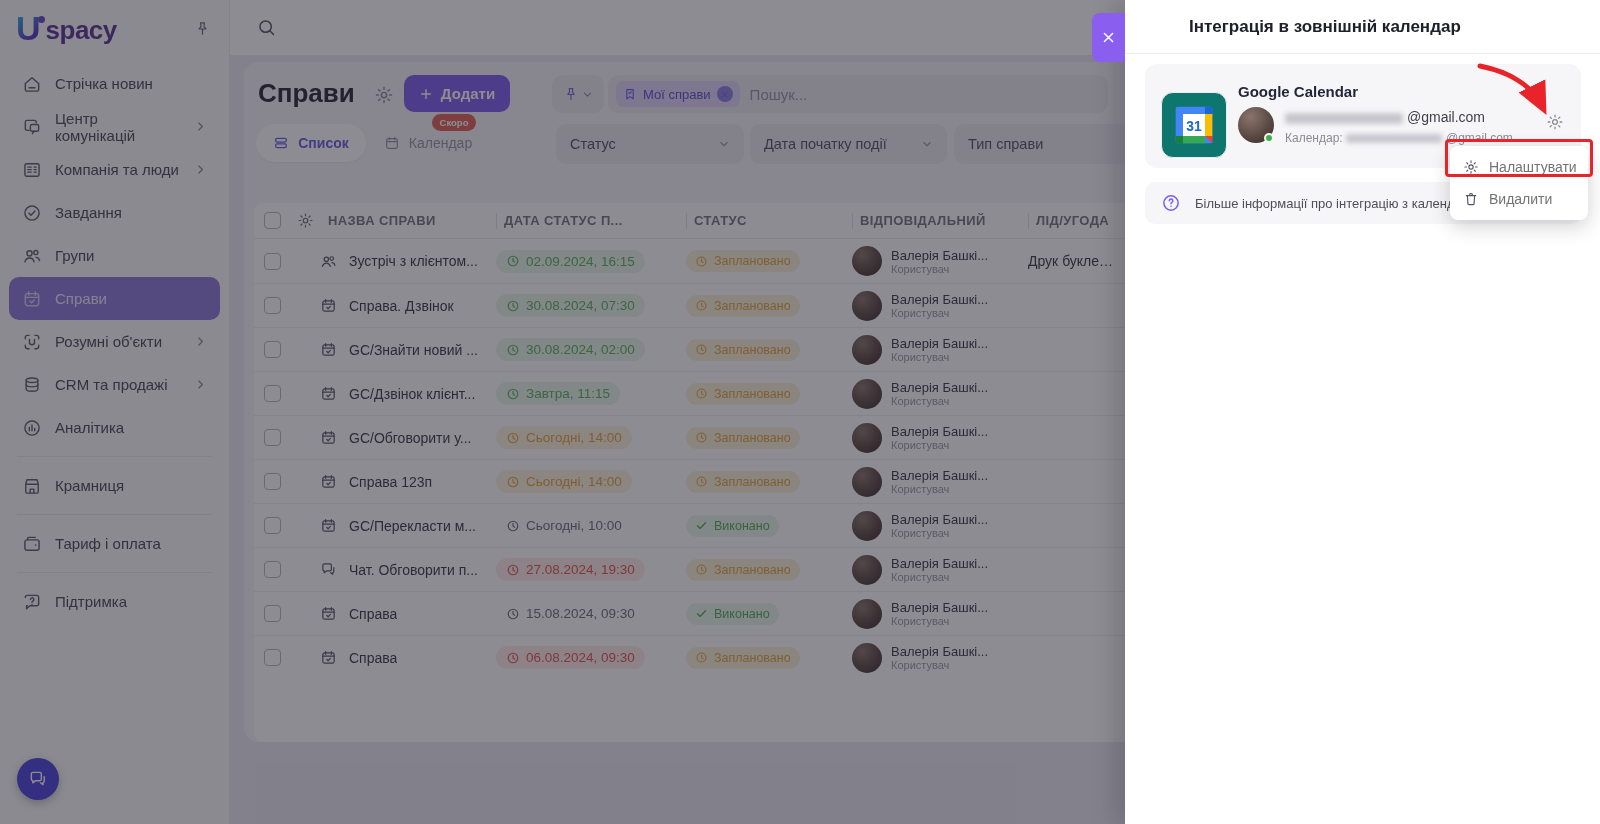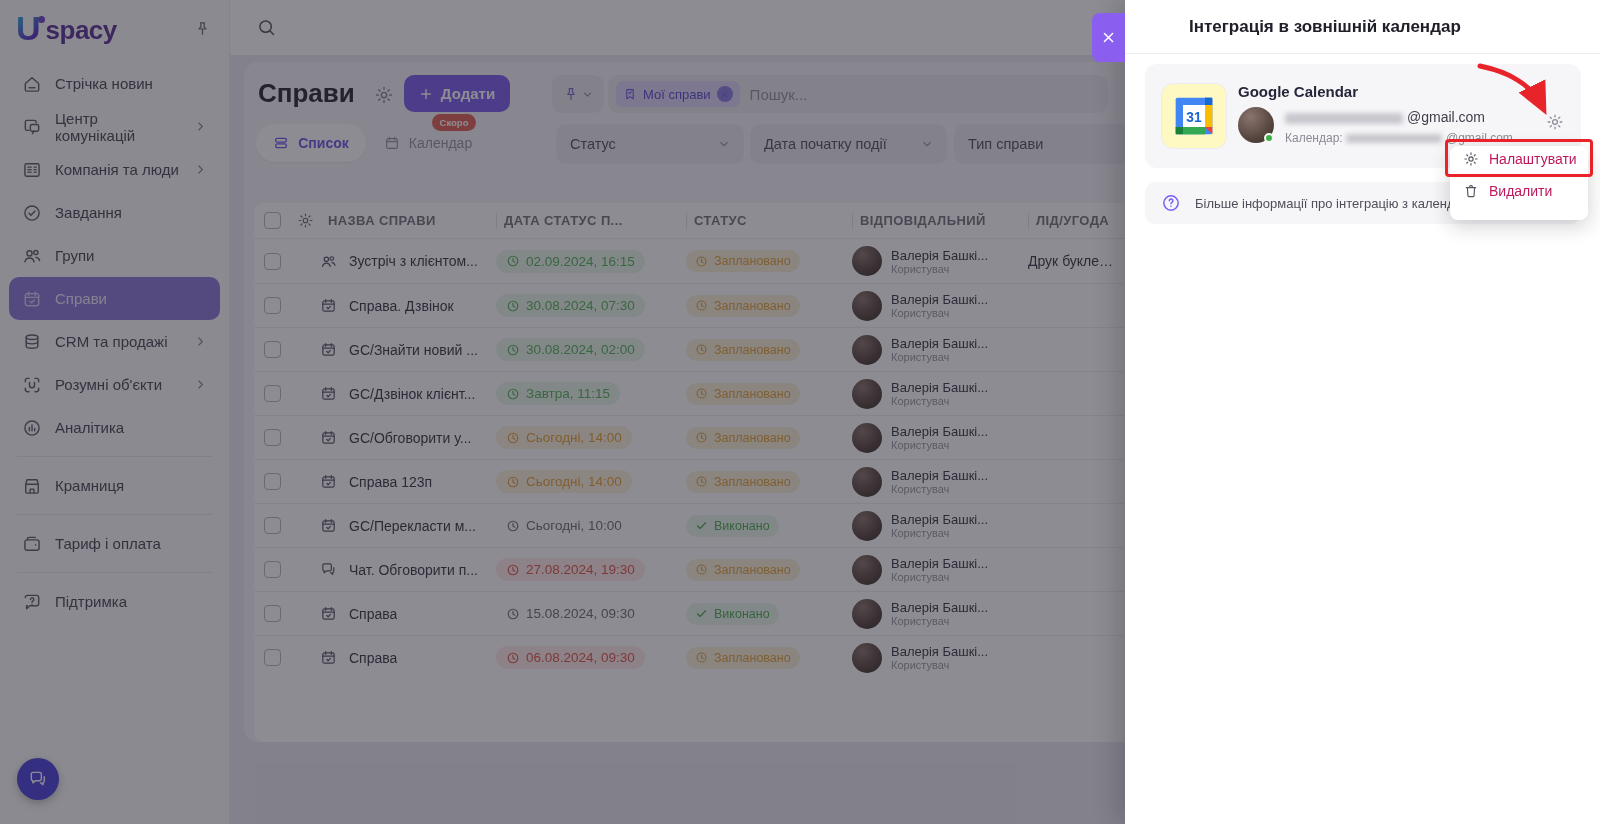--- a/index.html
+++ b/index.html
@@ -91,36 +91,36 @@
   .scrim { position:absolute; left:0; top:0; width:1125px; height:824px; background:rgba(27,25,38,.5); z-index:40; }
 
   
   .panel { position:absolute; left:1125px; top:0; width:475px; height:824px; background:#fff; z-index:50; box-shadow:-8px 0 24px rgba(10,10,20,.18); }
   .panel-head { height:54px; display:flex; align-items:center; padding:0 20px; border-bottom:1px solid #ececf0; }
   .panel-title { font-size:17px; font-weight:700; color:#20202b;margin-left:44px; }
   .close-btn { position:absolute; left:1092px; top:13px; width:33px; height:49px; background:#8a5ff0; border-radius:8px 0 0 8px; color:#fff; display:flex; align-items:center; justify-content:center; z-index:60; cursor:pointer; }
   .close-btn .ic { width:15px; height:15px; }
 
   .gc-card { position:absolute; left:20px; top:64px; width:436px; height:104px; background:#f6f6f8; border-radius:12px; }
-  .gc-logo { position:absolute; left:16px; top:19px; width:66px; height:66px; background:#fef9c3; border:1px solid #ececf0; border-radius:12px; display:flex; align-items:center; justify-content:center; }
+  .gc-logo { position:absolute; left:16px; top:28px; width:66px; height:66px; background:#0f766e; border:1px solid #ececf0; border-radius:12px; display:flex; align-items:center; justify-content:center; }
   .gc-title { position:absolute; left:93px; top:19px; font-size:15px; font-weight:700; color:#26263a; }
   .gc-avatar { position:absolute; left:93px; top:43px; width:36px; height:36px; border-radius:50%; background:radial-gradient(circle at 35% 28%, #8a746c, #55453f 62%, #332a26); }
   .gc-dot { position:absolute; left:119px; top:69px; width:10px; height:10px; border-radius:50%; background:#3bb143; border:2px solid #f6f6f8; }
   .blurline { display:inline-block; height:11px; width:118px; border-radius:3px; background:#c7c6cd; filter:blur(2.5px); vertical-align:middle; margin-right:4px; }
   .blurline.small { height:9px; width:96px; }
   .gc-email { position:absolute; left:140px; top:45px; font-size:14px; color:#3f3e4a; white-space:nowrap; }
   .gc-cal { position:absolute; left:140px; top:67px; font-size:12px; color:#8b8a95; white-space:nowrap; }
   .gc-gear { position:absolute; right:17px; top:49px; width:18px; height:18px; color:#8b8a95; cursor:pointer; }
 
   .info-card { position:absolute; left:20px; top:182px; width:436px; height:42px; background:#f6f6f8; border-radius:10px; display:flex; align-items:center; gap:14px; padding:0 16px; }
   .info-card .ic { width:20px; height:20px; color:#7c5cf6; }
   .info-text { font-size:13px; color:#4f4e5a; white-space:nowrap; cursor:pointer; }
 
   .menu { position:absolute; left:325px; top:146px; width:138px; background:#fff; border-radius:8px; box-shadow:0 6px 20px rgba(25,25,40,.20); padding:5px 0; z-index:60; }
-  .menu-item { height:32px; display:flex; align-items:flex-start; gap:10px; padding:0 13px; font-size:14px; color:#be185d; cursor:pointer; }
+  .menu-item { height:32px; display:flex; align-items:center; gap:10px; padding:0 13px; font-size:14px; color:#737373; cursor:pointer; }
   .menu-item .ic { width:16px; height:16px; color:#55545f; }
   .red-rect { position:absolute; left:320px; top:139px; width:148px; height:38px; border:3px solid #e8232a; border-radius:4px; z-index:70; pointer-events:none; }
   .arrow-svg { position:absolute; left:347px; top:60px; z-index:70; pointer-events:none; }
 </style>
 </head>
 <body>
 
 <svg width="0" height="0" style="position:absolute" aria-hidden="true">
   <defs>
     <marker id="ah" markerWidth="7" markerHeight="7" refX="4.5" refY="3" orient="auto">
@@ -338,32 +338,32 @@
   </div>
       <div class="nav-item active">
     <svg class="ic">
           <use href="#i-activities"></use>
         </svg>
     <span class="nav-label">Справи</span>
 
   </div>
       <div class="nav-item">
     <svg class="ic">
-          <use href="#i-crm"></use>
-        </svg>
-    <span class="nav-label">CRM та продажі</span>
+          <use href="#i-smart"></use>
+        </svg>
+    <span class="nav-label">Розумні об'єкти</span>
     <svg class="nav-chev">
           <use href="#i-chev-right"></use>
         </svg>
   </div>
       <div class="nav-item">
     <svg class="ic">
-          <use href="#i-smart"></use>
-        </svg>
-    <span class="nav-label">Розумні об'єкти</span>
+          <use href="#i-crm"></use>
+        </svg>
+    <span class="nav-label">CRM та продажі</span>
     <svg class="nav-chev">
           <use href="#i-chev-right"></use>
         </svg>
   </div>
       <div class="nav-item">
     <svg class="ic">
           <use href="#i-analytics"></use>
         </svg>
     <span class="nav-label">Аналітика</span>
 

